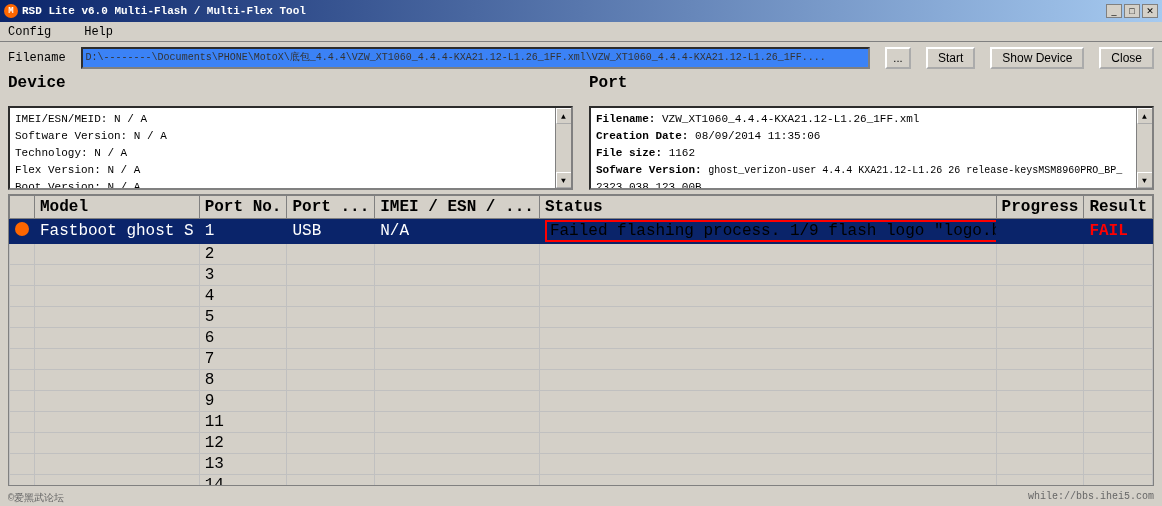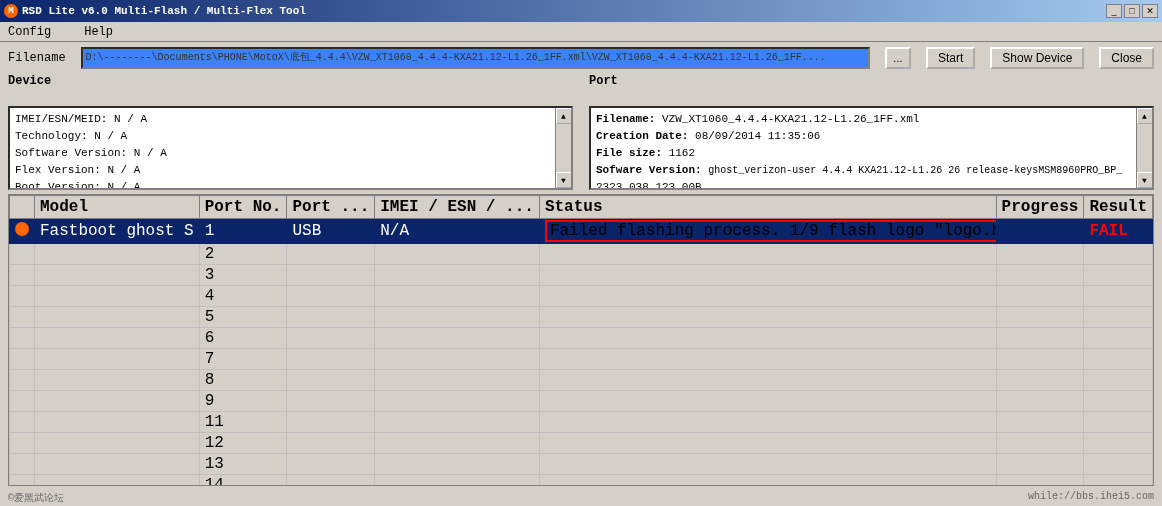--- a/index.html
+++ b/index.html
@@ -115,21 +115,21 @@
     .toolbar-btn {
       height: 22px;
       padding: 0 10px;
       background: #d4d0c8;
       border: 2px outset #ffffff;
       font-size: 12px;
       cursor: pointer;
       white-space: nowrap;
     }
     .panel-title {
-      font-size: 12px;
+      font-size: 16px;
       font-weight: bold;
       margin-bottom: 2px;
       color: black;
       position: absolute;
       top: -16px;
       left: 0;
     }
     .panel-wrapper {
       flex: 1;
       position: relative;
@@ -294,22 +294,22 @@
     <button class="toolbar-btn">Close</button>
   </div>
 
   <div class="info-panels-row">
 
     <div class="panel-wrapper">
       <div class="panel-title">Device</div>
       <div class="panel-inner">
         <div class="panel-text">
           <div>IMEI/ESN/MEID: N / A</div>
+          <div>Software Version: N / A</div>
           <div>Technology: N / A</div>
-          <div>Software Version: N / A</div>
           <div>Flex Version: N / A</div>
           <div>Boot Version: N / A</div>
         </div>
         <div class="panel-scrollbar">
           <div class="scroll-arrow">▲</div>
           <div style="flex:1;background:#d4d0c8;"></div>
           <div class="scroll-arrow">▼</div>
         </div>
       </div>
     </div>

